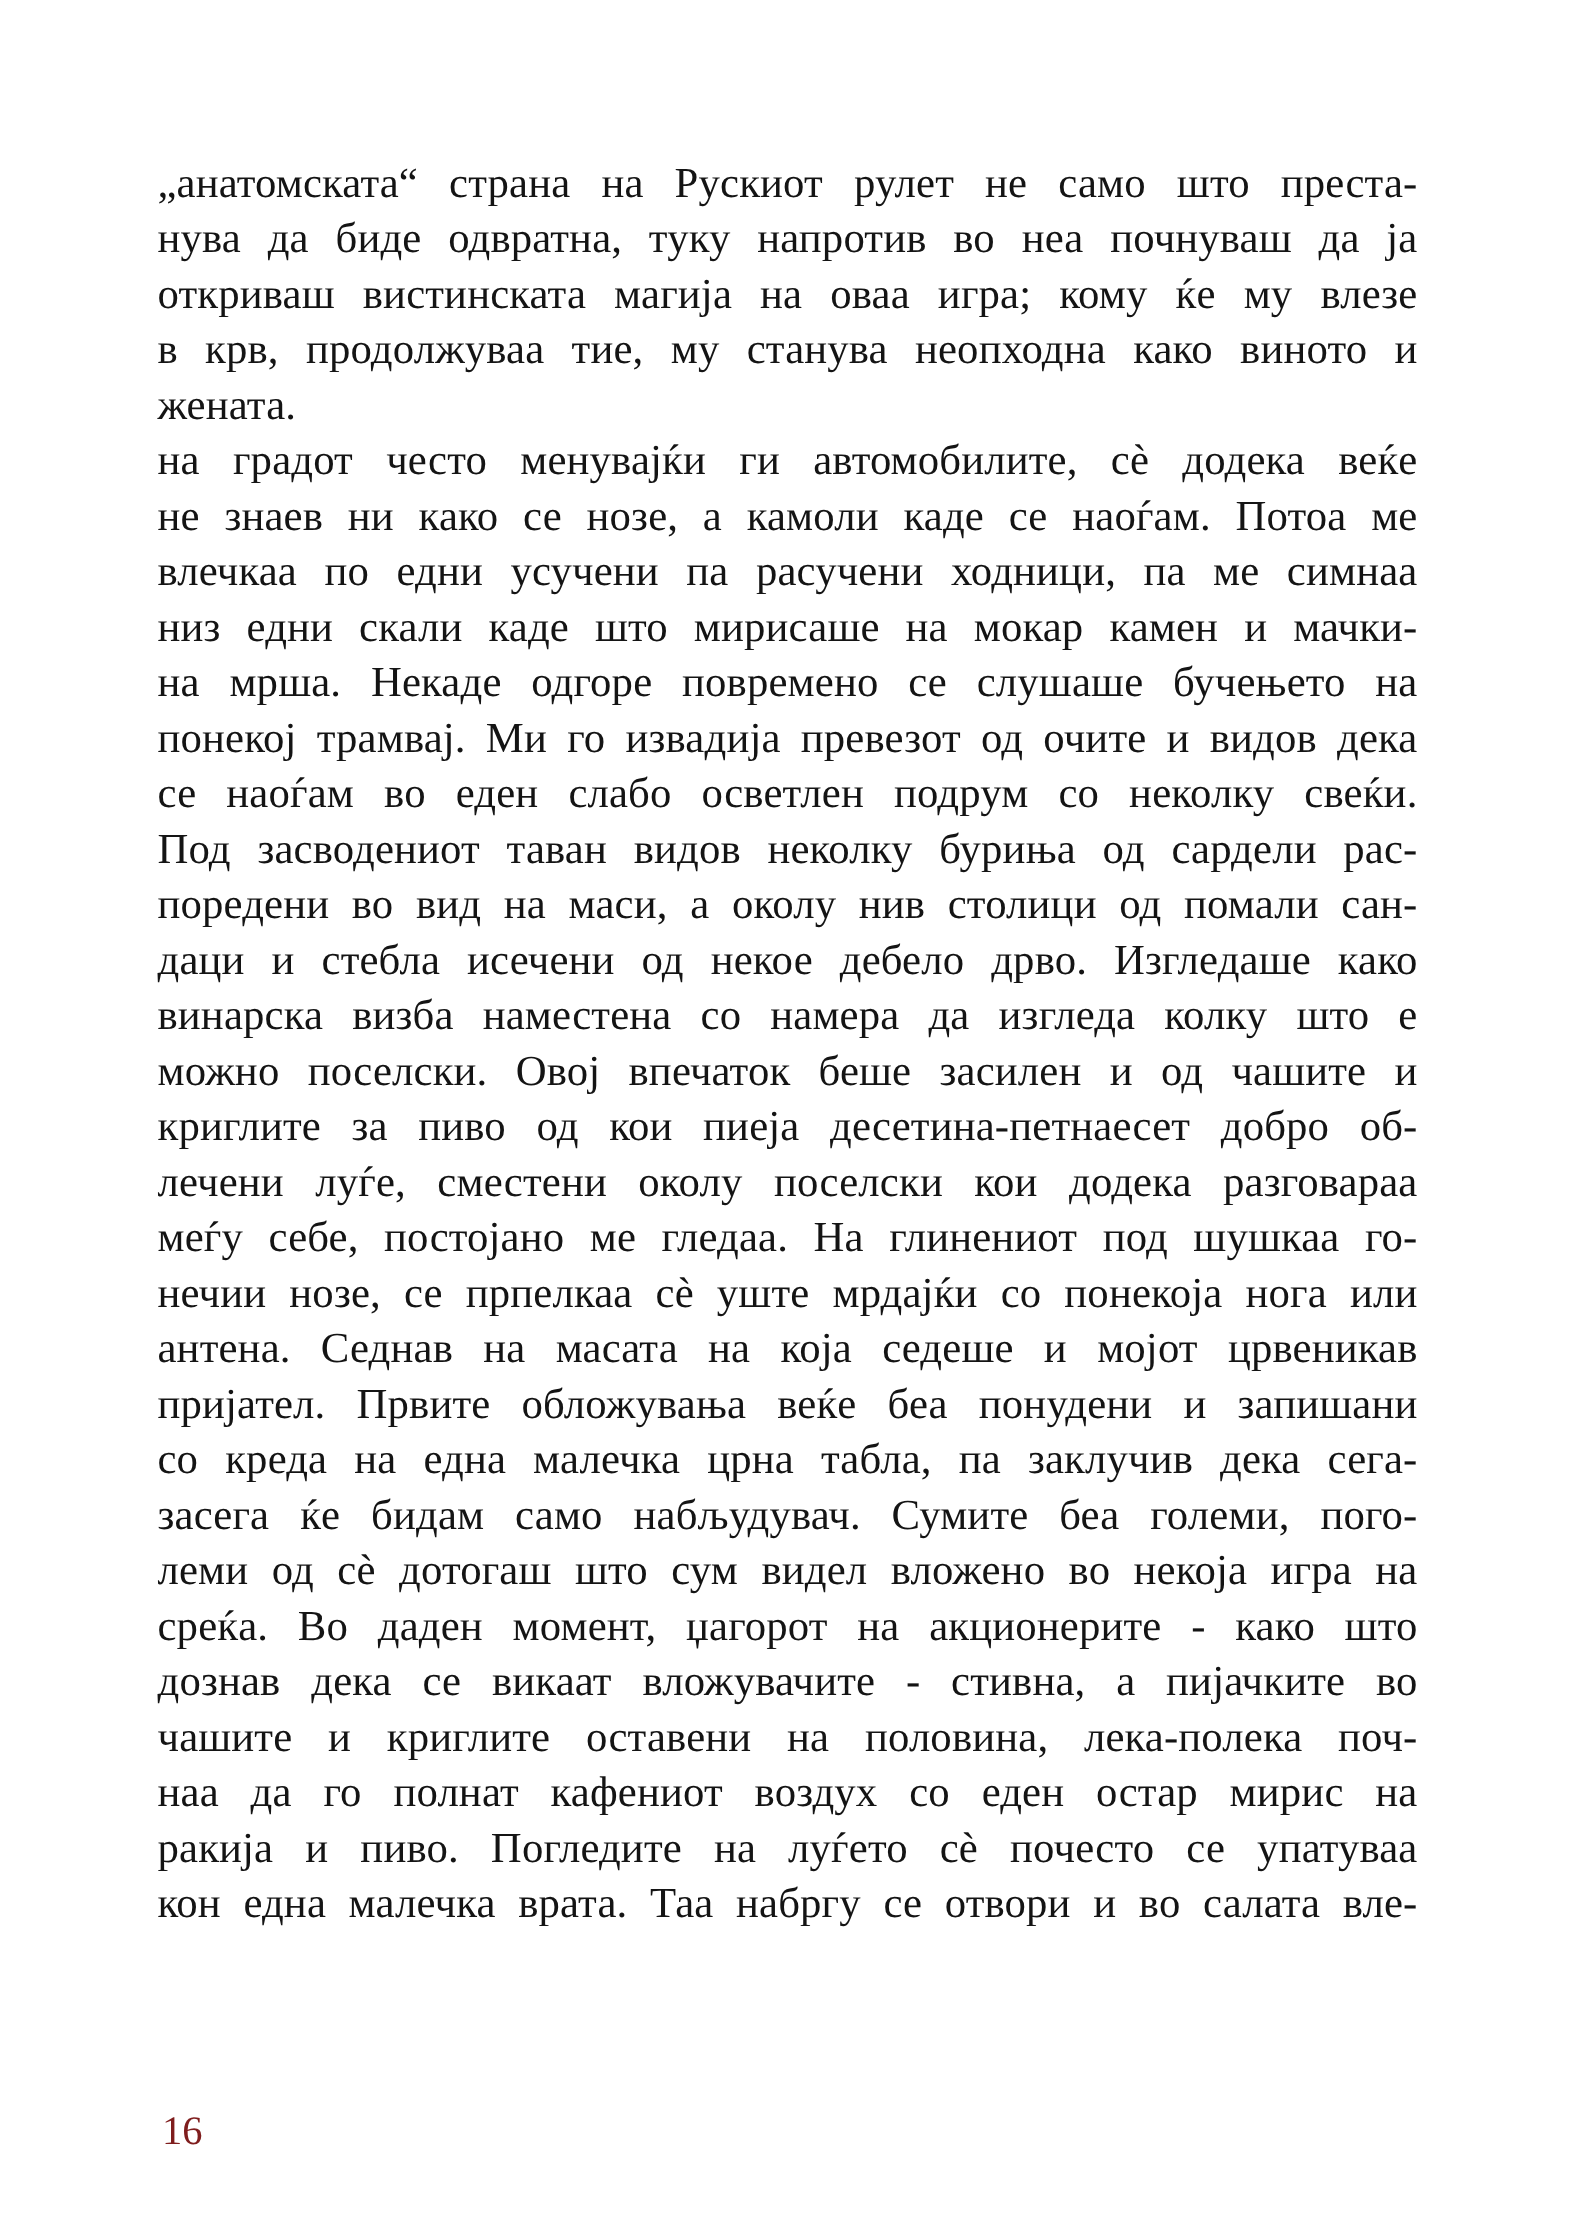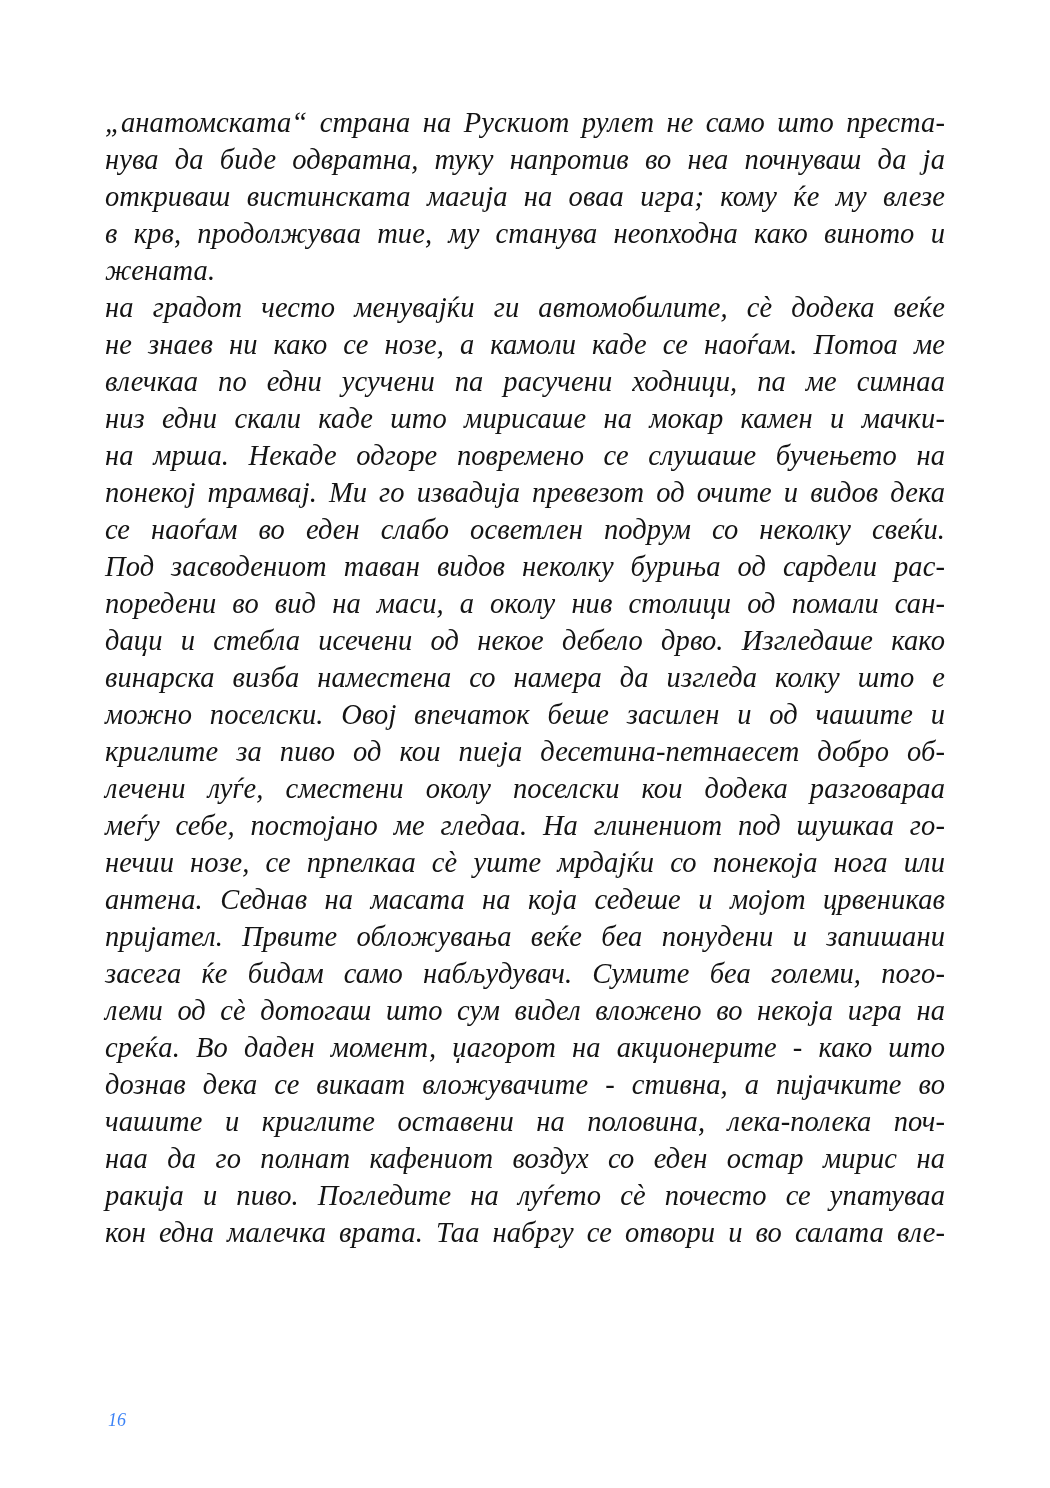--- a/index.html
+++ b/index.html
@@ -8,21 +8,20 @@
     background: #ffffff;
   }
   .page {
     position: relative;
     width: 1050px;
     height: 1488px;
     background: #ffffff;
     overflow: hidden;
     font-family: "Liberation Serif", "DejaVu Serif", serif;
     color: #141414;
-    font-style: italic;
   }
   .textblock {
     position: absolute;
     left: 105px;
     top: 104px;
     width: 840px;
   }
   
   .ln {
     display: block;
@@ -37,23 +36,23 @@
   }
   
   .ln.flush {
     text-align: right;
     text-align-last: left;
   }
   .pagenum {
     position: absolute;
     left: 108px;
     top: 1402px;
-    font-size: 18px;
+    font-size: 27px;
     line-height: 37px;
-    color: #3b82f6;
+    color: #7f1d1d;
   }
 </style>
 </head>
 <body>
 
 <div class="page">
 
   <div class="textblock">
       <div class="ln">„анатомската“ страна на Рускиот рулет не само што преста-</div>
       <div class="ln">нува да биде одвратна, туку напротив во неа почнуваш да ја</div>
@@ -71,20 +70,21 @@
       <div class="ln">поредени во вид на маси, а околу нив столици од помали сан-</div>
       <div class="ln">даци и стебла исечени од некое дебело дрво. Изгледаше како</div>
       <div class="ln">винарска визба наместена со намера да изгледа колку што е</div>
       <div class="ln">можно поселски. Овој впечаток беше засилен и од чашите и</div>
       <div class="ln">криглите за пиво од кои пиеја десетина-петнаесет добро об-</div>
       <div class="ln">лечени луѓе, сместени околу поселски кои додека разговараа</div>
       <div class="ln">меѓу себе, постојано ме гледаа. На глинениот под шушкаа го-</div>
       <div class="ln">нечии нозе, се прпелкаа сѐ уште мрдајќи со понекоја нога или</div>
       <div class="ln">антена. Седнав на масата на која седеше и мојот црвеникав</div>
       <div class="ln">пријател. Првите обложувања веќе беа понудени и запишани</div>
+      <div class="ln">со креда на една малечка црна табла, па заклучив дека сега-</div>
       <div class="ln">засега ќе бидам само набљудувач. Сумите беа големи, пого-</div>
       <div class="ln">леми од сѐ дотогаш што сум видел вложено во некоја игра на</div>
       <div class="ln">среќа. Во даден момент, џагорот на акционерите - како што</div>
       <div class="ln">дознав дека се викаат вложувачите - стивна, а пијачките во</div>
       <div class="ln">чашите и криглите оставени на половина, лека-полека поч-</div>
       <div class="ln">наа да го полнат кафениот воздух со еден остар мирис на</div>
       <div class="ln">ракија и пиво. Погледите на луѓето сѐ почесто се упатуваа</div>
       <div class="ln">кон една малечка врата. Таа набргу се отвори и во салата вле-</div>
     </div>
 

